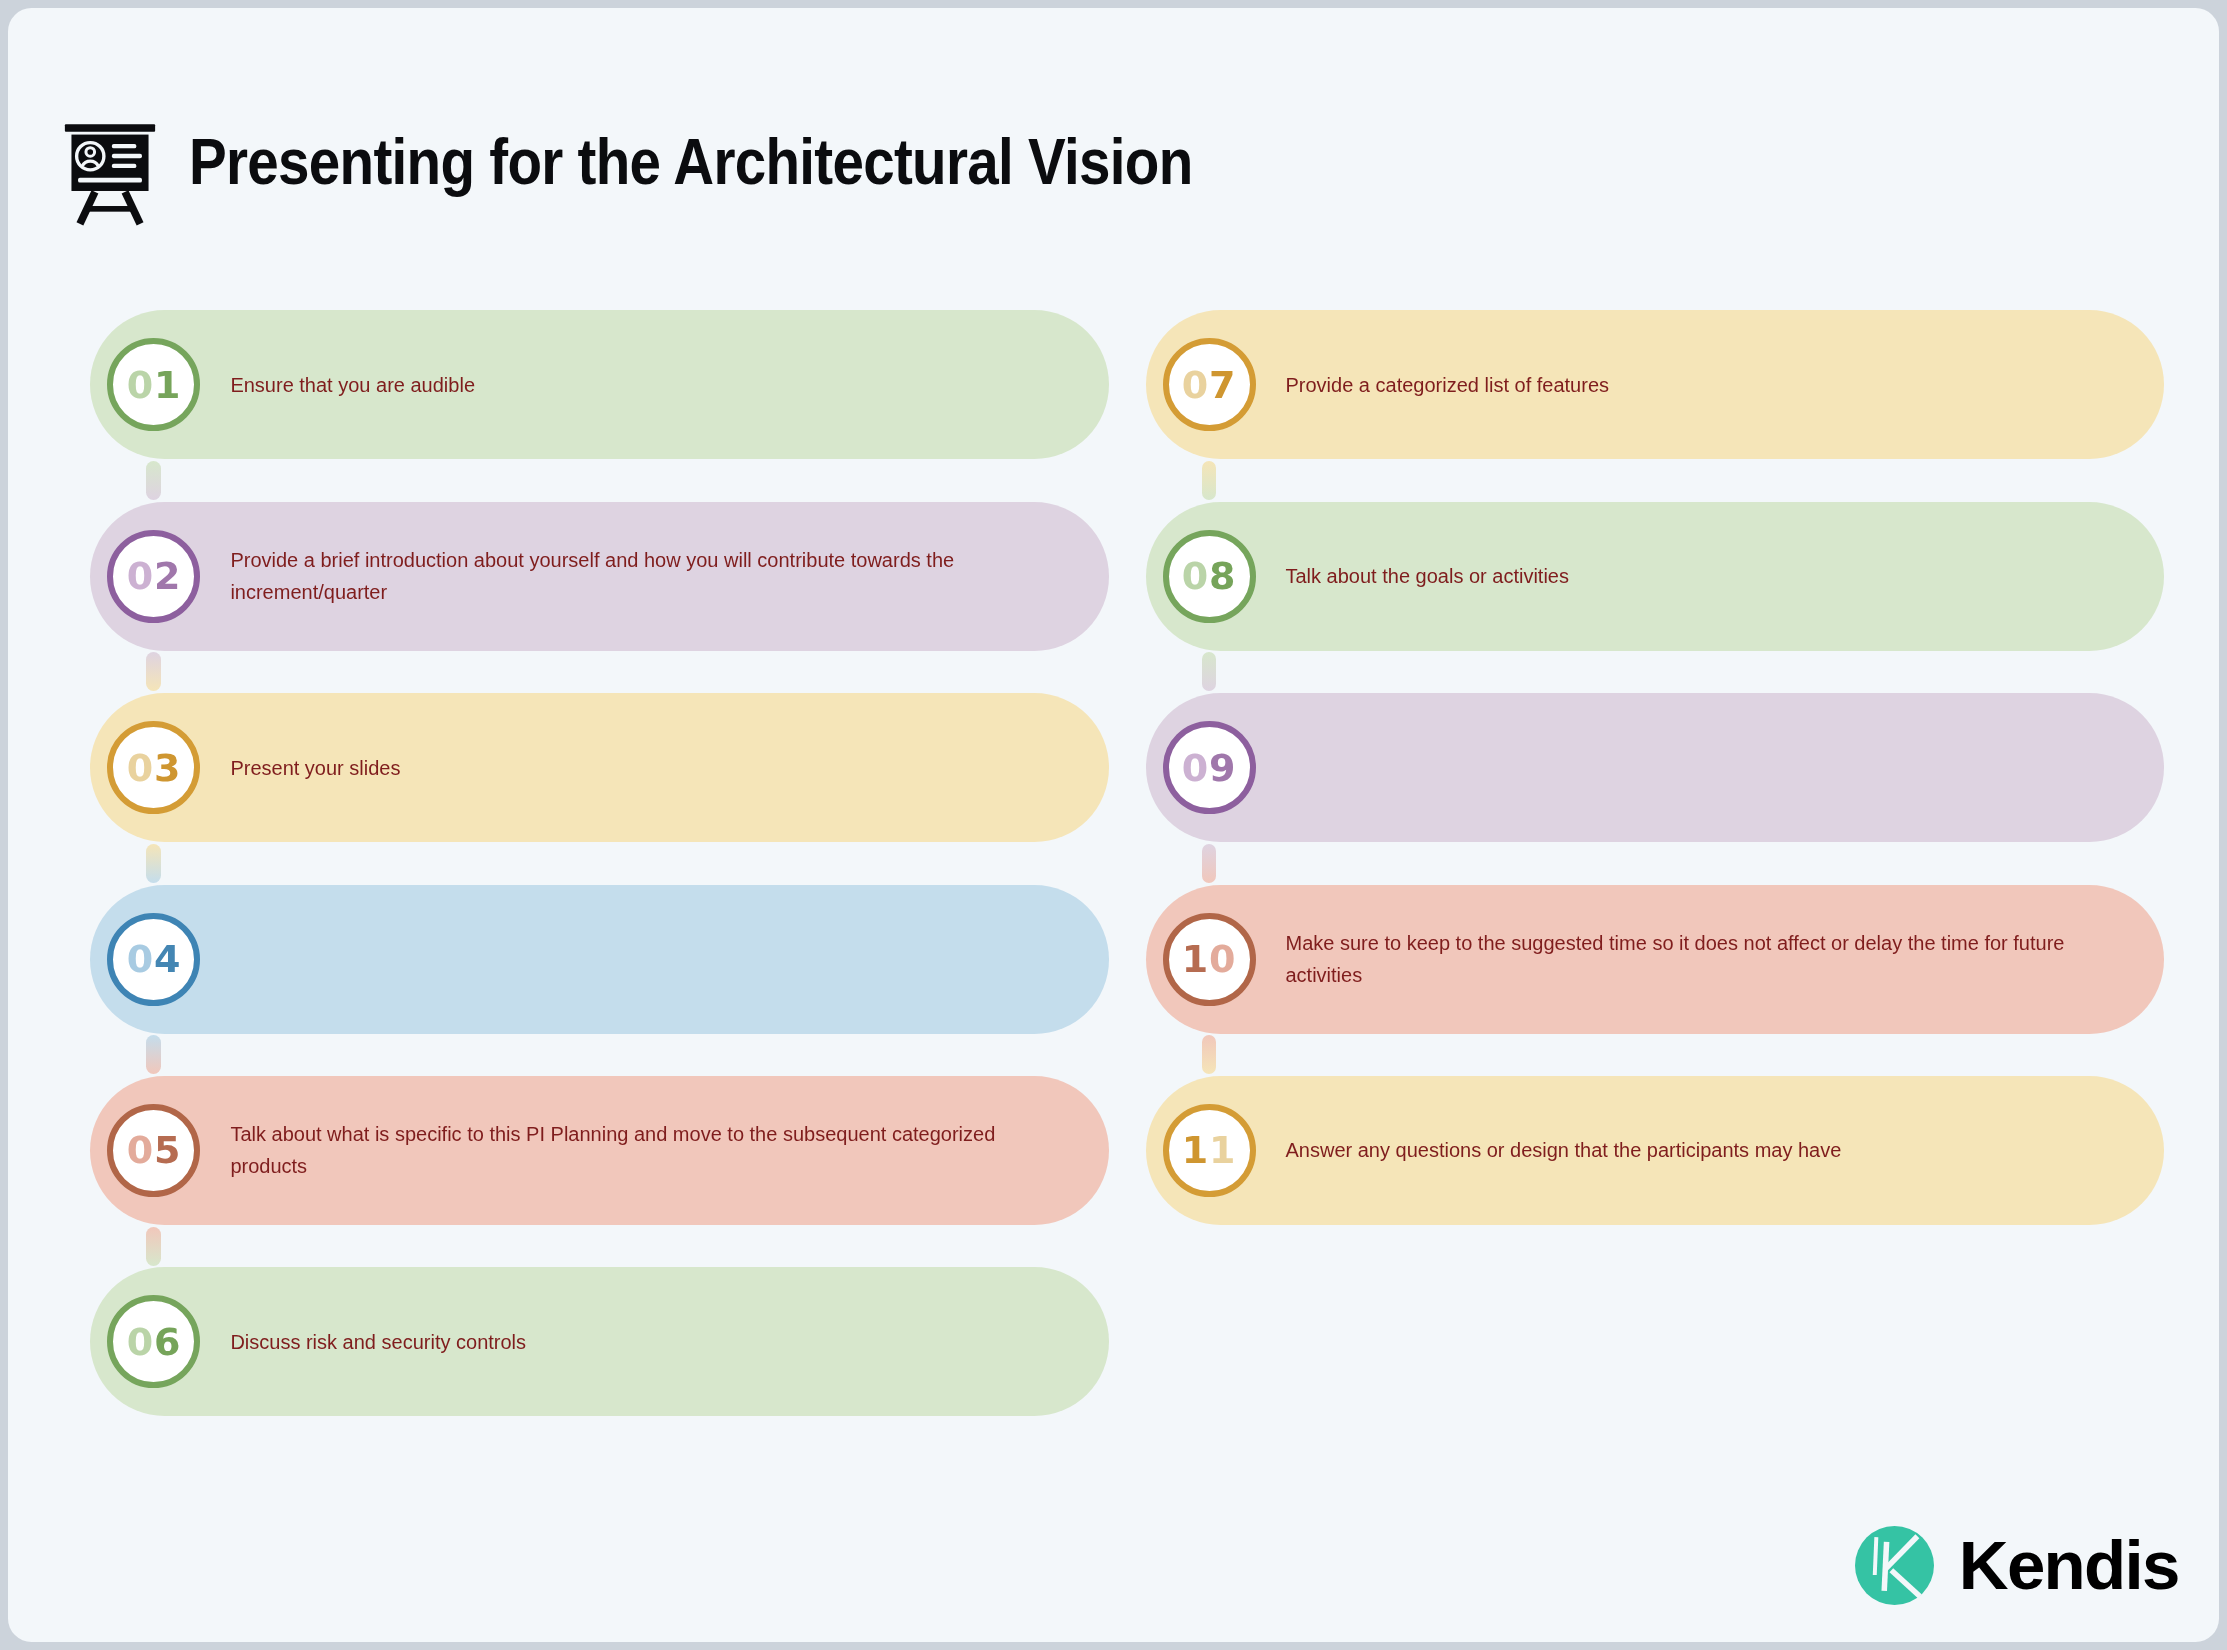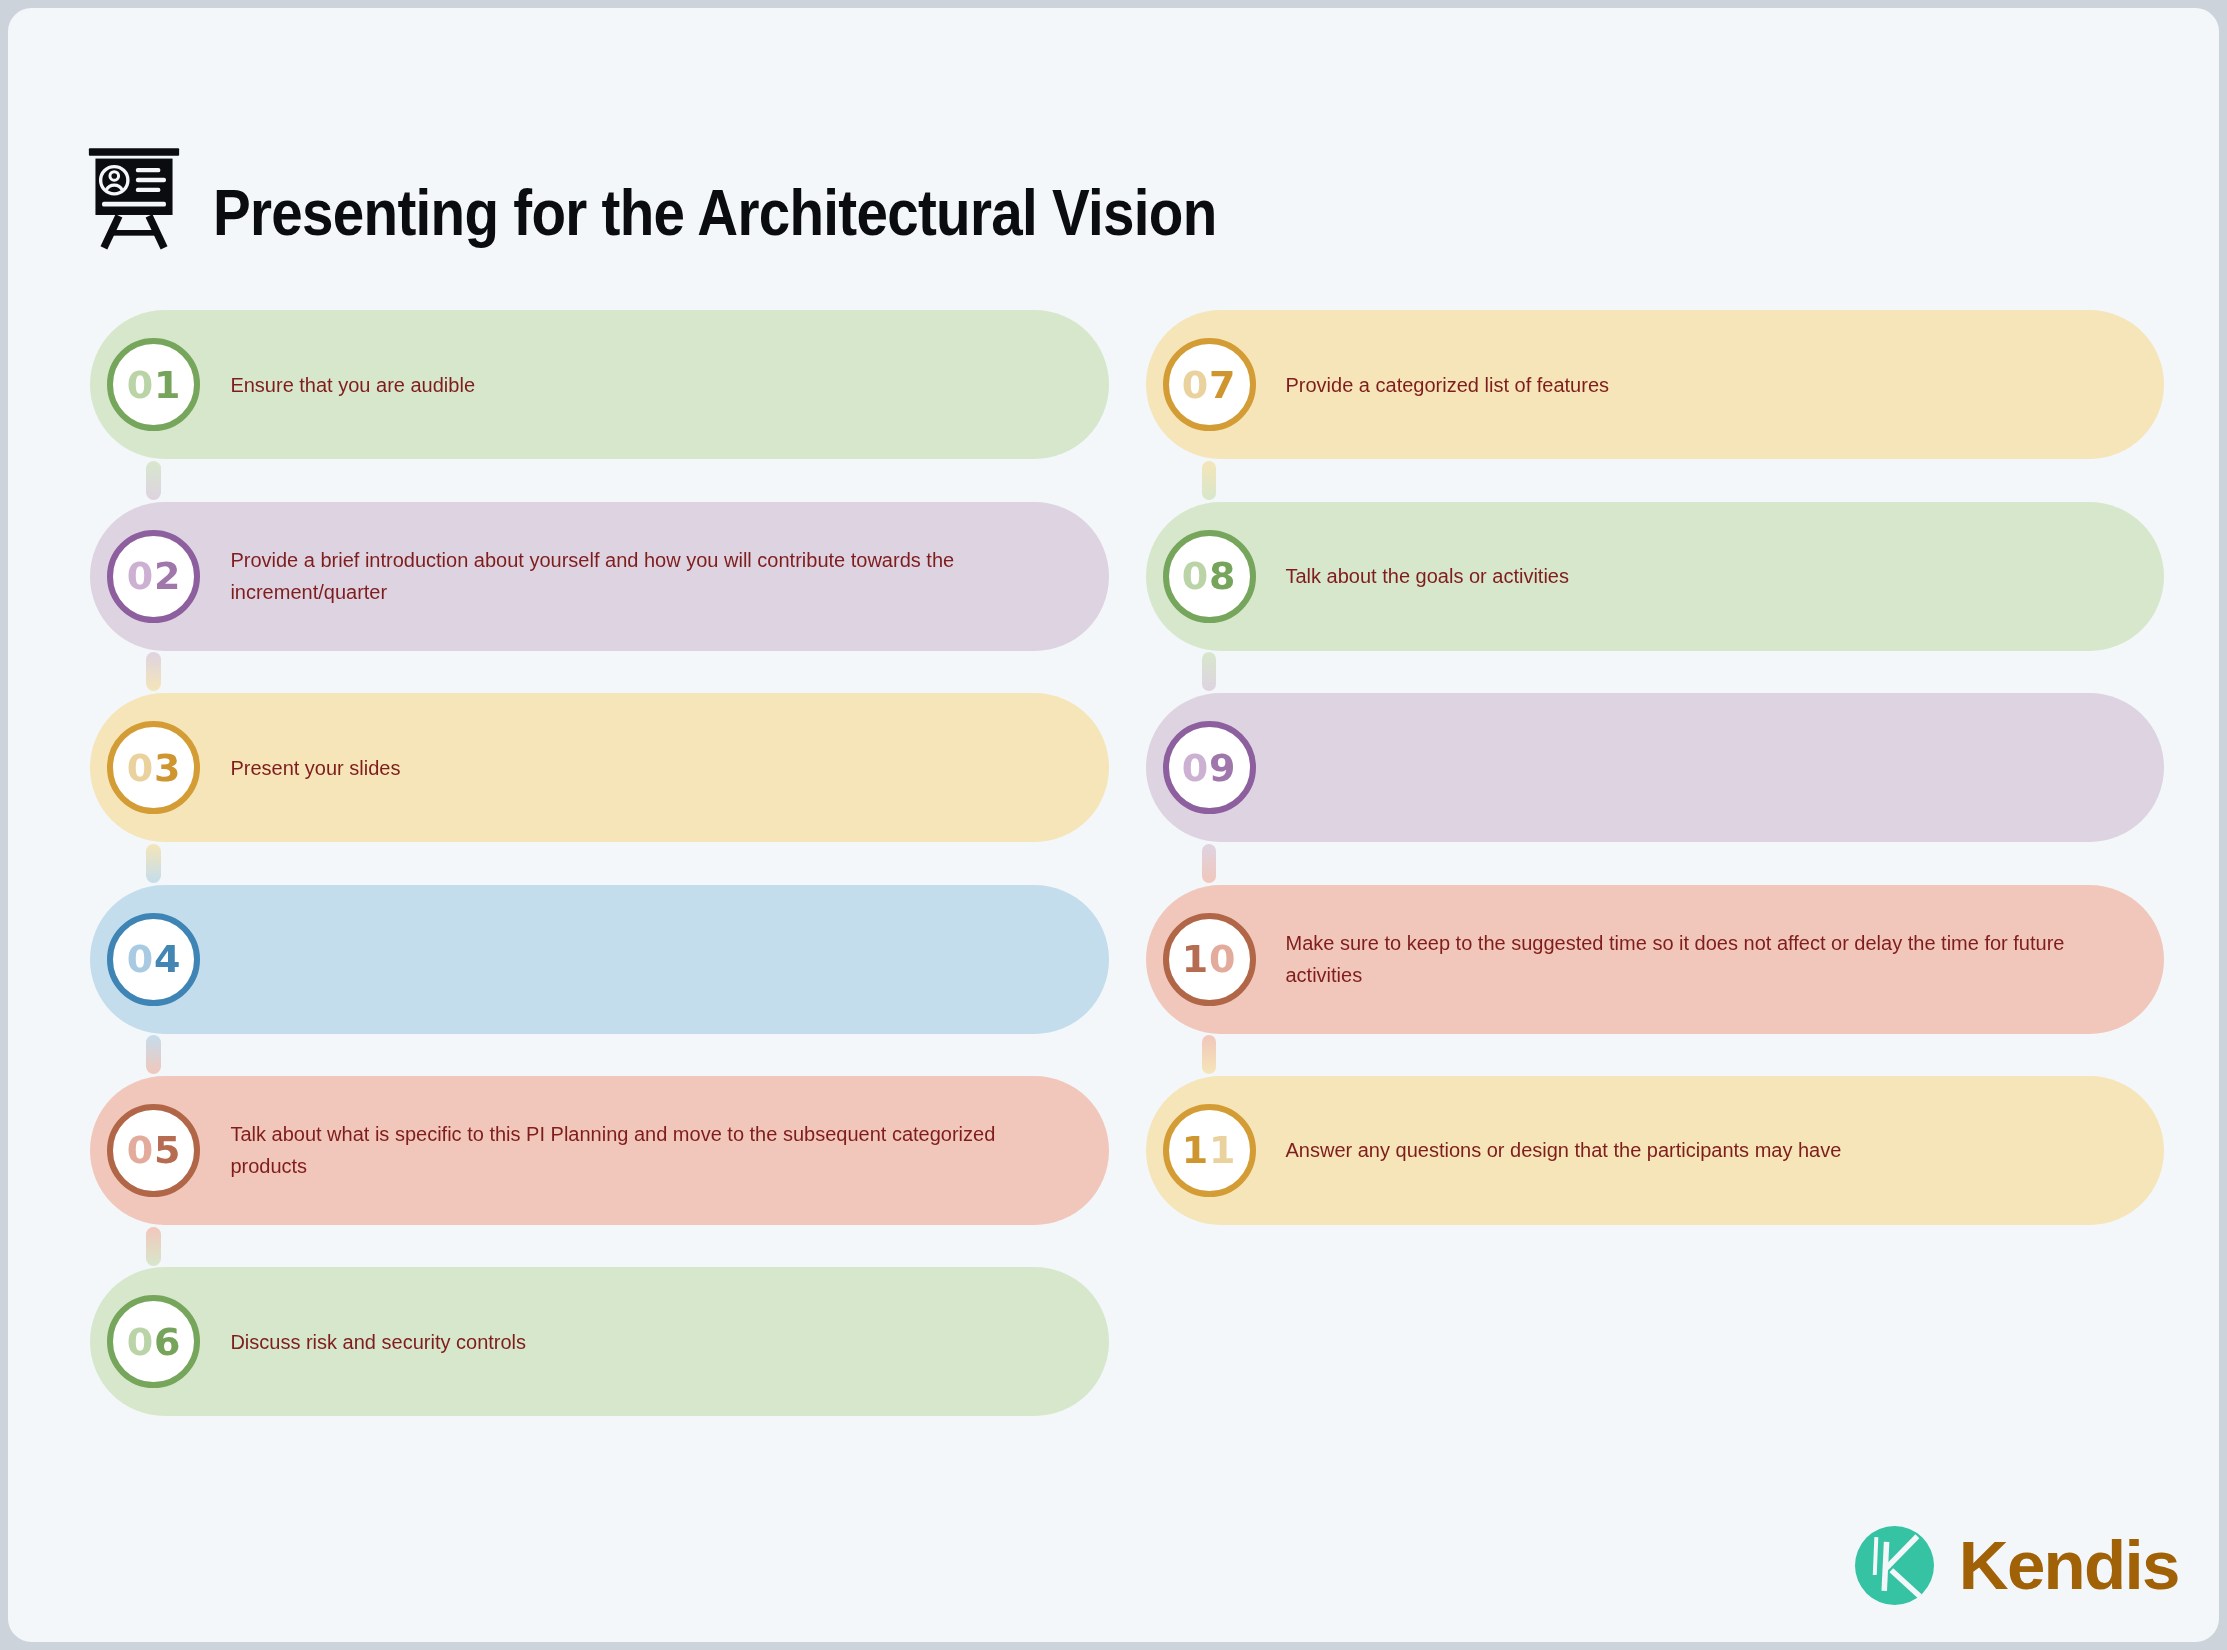--- a/index.html
+++ b/index.html
@@ -10,22 +10,22 @@
     position:relative;
     overflow:hidden;
   }
   .frame{
     position:absolute;inset:8.4px;
     background:#f3f7fa;
     border-radius:23.5px;
   }
   
   .header{
-    position:absolute;left:79px;top:116px;
-    display:flex;align-items:flex-end;gap:32px;height:126px;
+    position:absolute;left:55px;top:116px;
+    display:flex;align-items:flex-start;gap:32px;height:126px;
   }
   .board-icon{width:94px;height:102px;flex:0 0 auto;}
   .page-title{
     margin:0;
     font-size:65px;font-weight:800;letter-spacing:-0.8px;
     color:#0b0c0f;white-space:nowrap;
     transform:scaleX(.87);transform-origin:left center;
   }
   
   .cols{
@@ -97,21 +97,21 @@
   .conn[data-to="salmon"]   {--c2:#f1c7bb;}
 
   
   .brand{
     position:absolute;right:40px;bottom:37px;
     display:flex;align-items:center;gap:25px;
   }
   .brand-mark{width:79px;height:79px;flex:0 0 auto;}
   .brand-name{
     font-size:69px;font-weight:800;letter-spacing:-1.7px;
-    color:#a16207;line-height:1;
+    color:#000000;line-height:1;
   }
 </style>
 </head>
 <body>
 
 <div class="frame">
 
   <div class="header">
     <svg class="board-icon" viewBox="0 0 100 108" xmlns="http://www.w3.org/2000/svg">
       <rect x="2" y="0" width="96" height="8" rx="1" fill="#0b0c0f"></rect>

